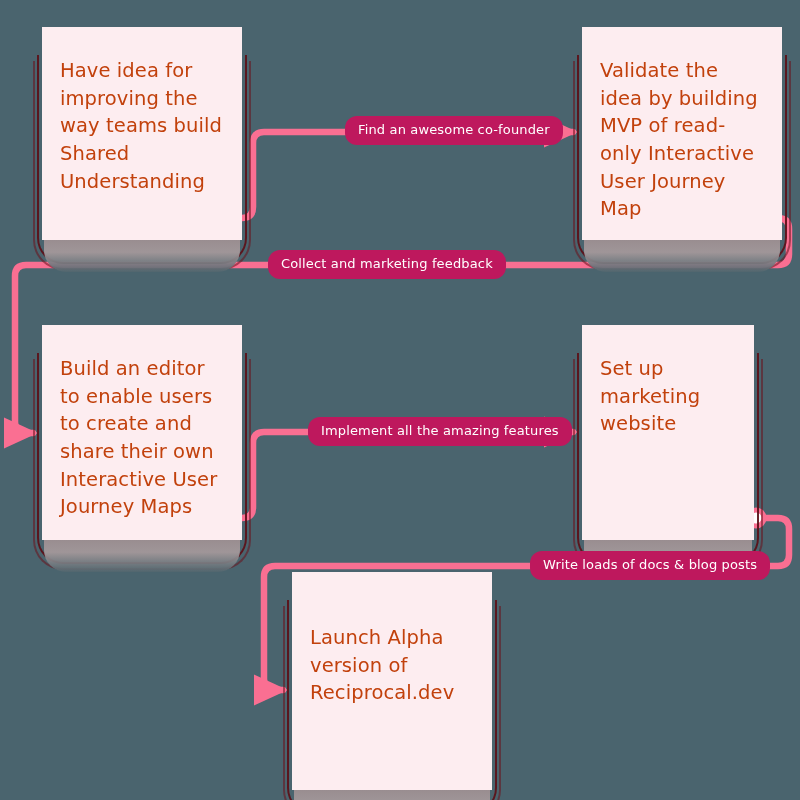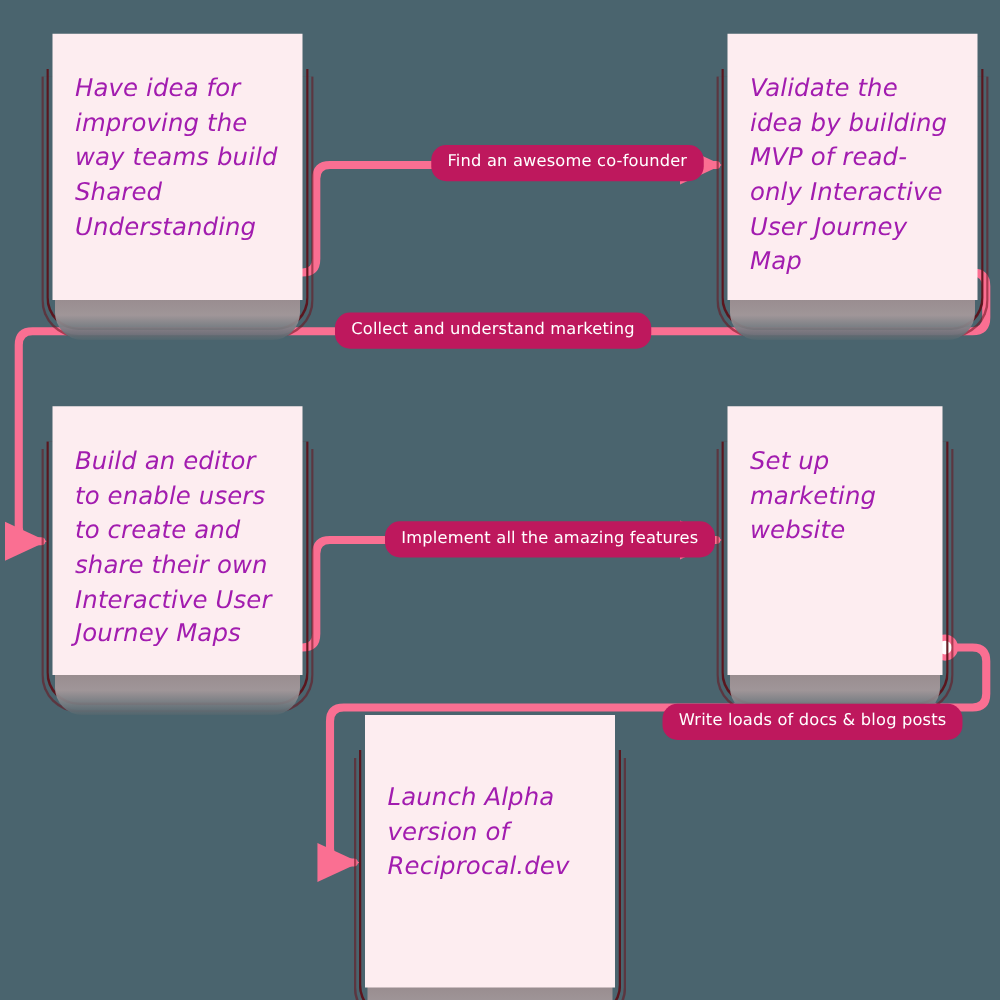--- a/index.html
+++ b/index.html
@@ -48,24 +48,23 @@
   .card .paper {
     position: absolute; inset: 0;
     background: #fdedf0;
     z-index: 2;
     padding: 30px 16px 0 18px;
   }
   .card .paper.pad-mid { padding-top: 52px; }
   .card-text {
     font-size: 19.5px;
     line-height: 1.42;
-    color: #a21caf;
+    color: #c2410c;
     letter-spacing: .1px;
     white-space: pre-line;
-    font-style: italic;
   }
 
   .pill {
     position: absolute;
     background: #be185d;
     color: #ffffff;
     border-radius: 12px;
     font-size: 13px;
     letter-spacing: .15px;
     padding: 7px 13px 8px 13px;
@@ -147,19 +146,19 @@
     <div class="edge2"></div>
     <div class="edge"></div>
     <div class="pad"></div>
     <div class="paper pad-mid">
       <div class="card-text">Launch Alpha version of Reciprocal.dev</div>
     </div>
   </div>
 
   <div class="pill" style="left:345px; top:116px;">Find an awesome co-founder</div>
 
-  <div class="pill" style="left:268px; top:250px;">Collect and understand marketing</div>
+  <div class="pill" style="left:268px; top:250px;">Collect and marketing feedback</div>
 
   <div class="pill" style="left:308px; top:417px;">Implement all the amazing features</div>
 
-  <div class="pill" style="left:530px; top:551px;margin-top:12px;">Write loads of docs &amp; blog posts</div>
+  <div class="pill" style="left:530px; top:551px;">Write loads of docs &amp; blog posts</div>
 
 </div>
 
 </body></html>

